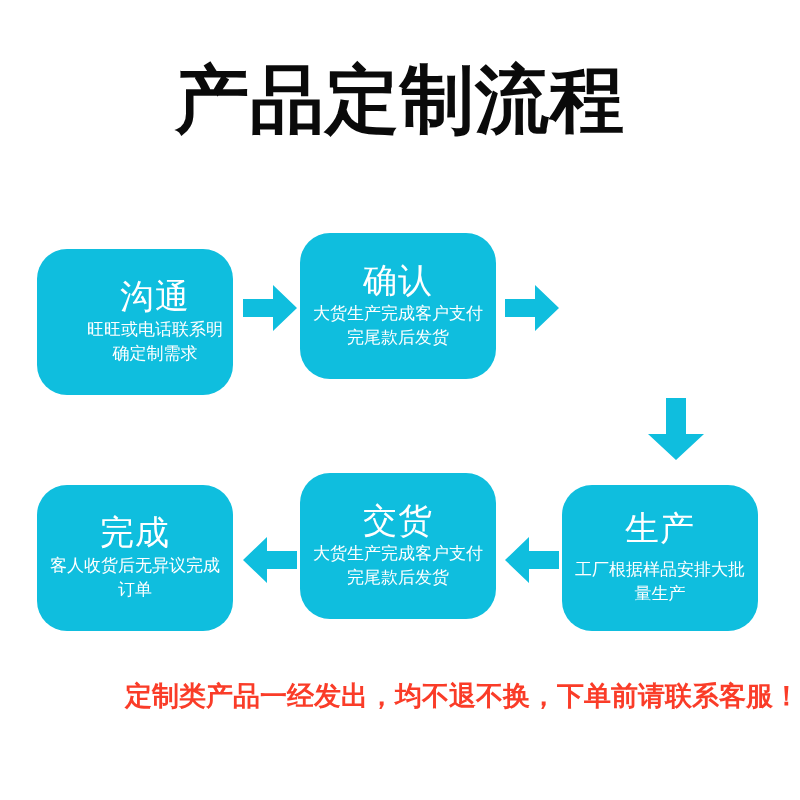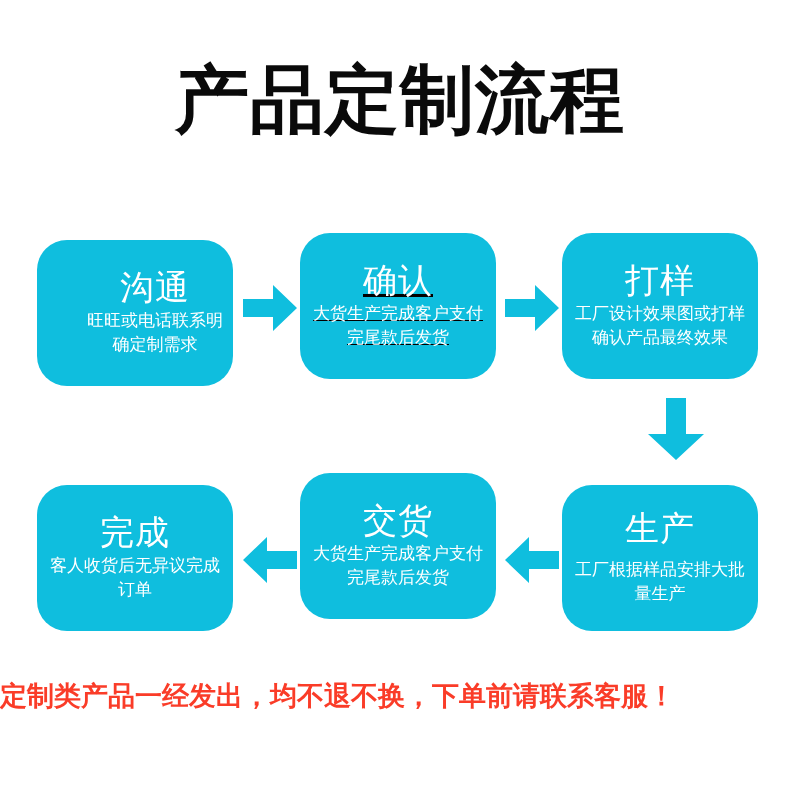--- a/index.html
+++ b/index.html
@@ -61,22 +61,22 @@
   .flow-box .bx-desc {
     font-size: 17px;
     line-height: 24px;
     color: #ffffff;
     text-align: center;
     max-width: 186px;
     word-break: break-all;
   }
 
   
-  #box-1 { left: 37px;  top: 240px; padding-left: 48px; }
-  #box-2 { left: 300px; top: 233px; text-decoration: underline; }
+  #box-1 { left: 37px;  top: 249px; padding-left: 48px; }
+  #box-2 { left: 300px; top: 233px; }
   #box-3 { left: 562px; top: 233px; }
   
   #box-6 { left: 37px;  top: 485px; justify-content: center; }
   #box-5 { left: 300px; top: 473px; }
   #box-4 { left: 562px; top: 485px; gap: 8px; }
 
   
   .arrow {
     position: absolute;
   }
@@ -87,21 +87,21 @@
   #arrow-3 { left: 648px; top: 398px; }   
   #arrow-4 { left: 505px; top: 537px; }   
   #arrow-5 { left: 243px; top: 537px; }   
 
   
   .notice {
     position: absolute;
     left: 0;
     top: 676px;
     width: 800px;
-    text-align: left;
+    text-align: right;
     font-size: 27px;
     line-height: 40px;
     font-weight: bold;
     color: #fa3c28;
     white-space: nowrap;
     letter-spacing: 0px;
   }
 </style>
 </head>
 <body>
@@ -113,24 +113,20 @@
   <div class="flow-box" id="box-1">
     <div class="bx-title">沟通</div>
     <div class="bx-desc">旺旺或电话联系明确定制需求</div>
   </div>
 
   <div class="flow-box" id="box-2">
     <div class="bx-title">确认</div>
     <div class="bx-desc">大货生产完成客户支付完尾款后发货</div>
   </div>
 
-  <div class="flow-box" id="box-3">
-    <div class="bx-title">打样</div>
-    <div class="bx-desc">工厂设计效果图或打样确认产品最终效果</div>
-  </div>
 
   <div class="flow-box" id="box-4">
     <div class="bx-title">生产</div>
     <div class="bx-desc">工厂根据样品安排大批量生产</div>
   </div>
 
   <div class="flow-box" id="box-5">
     <div class="bx-title">交货</div>
     <div class="bx-desc">大货生产完成客户支付完尾款后发货</div>
   </div>

